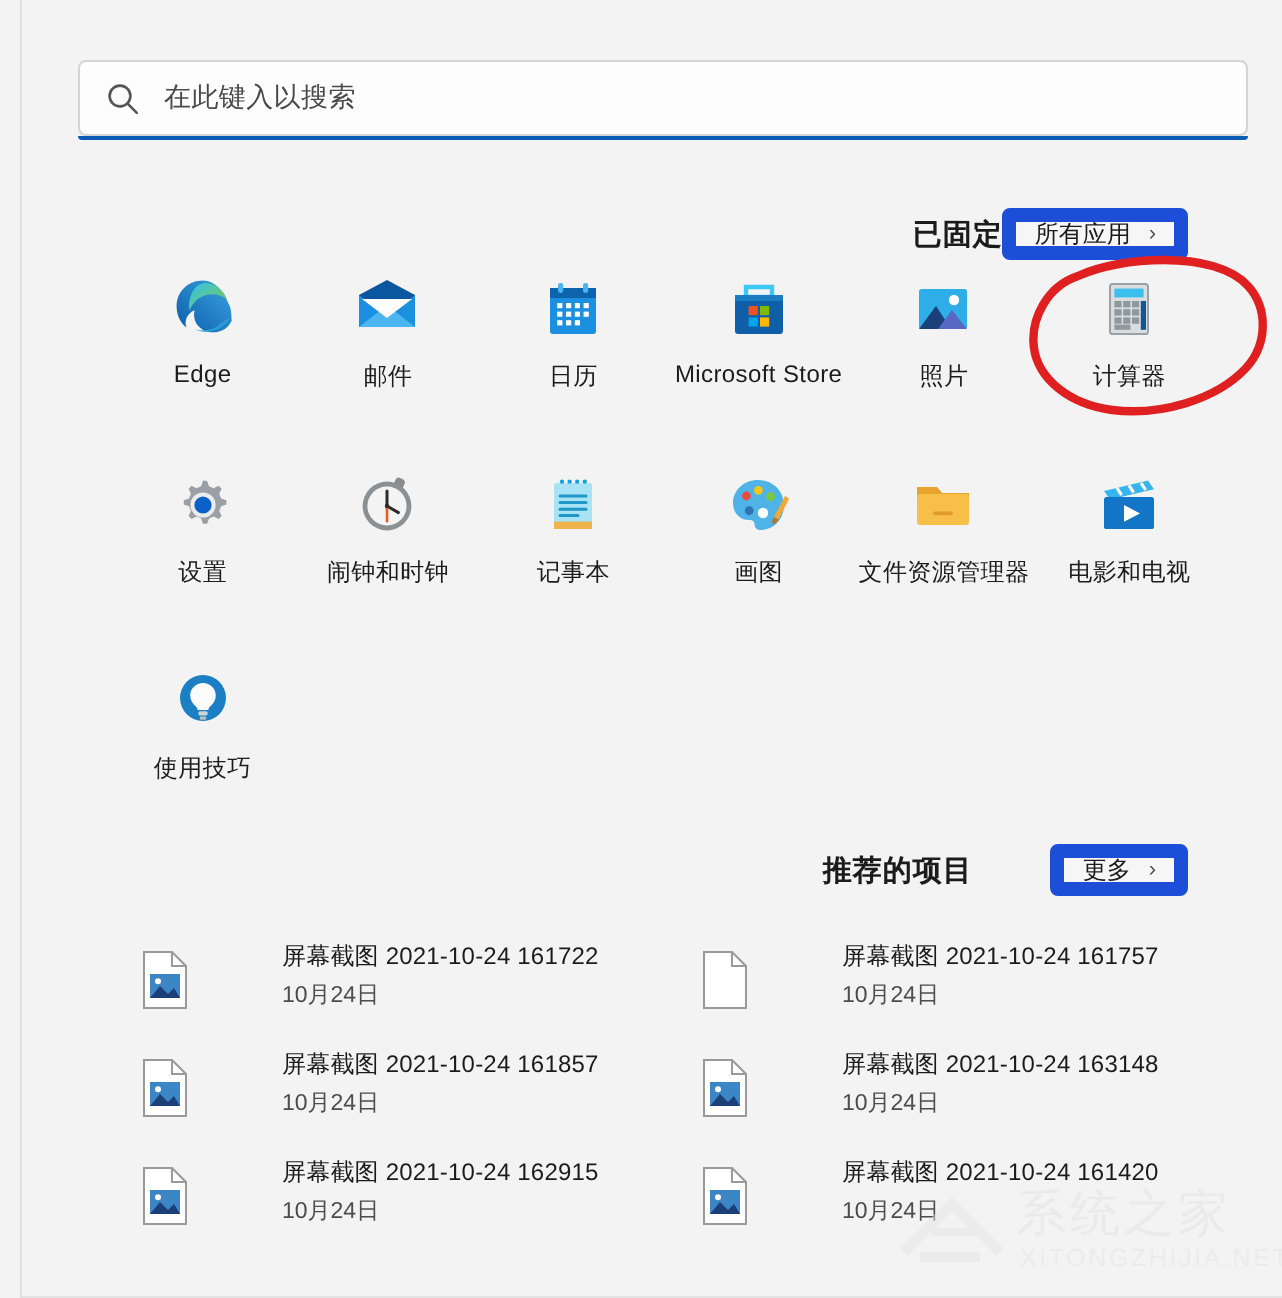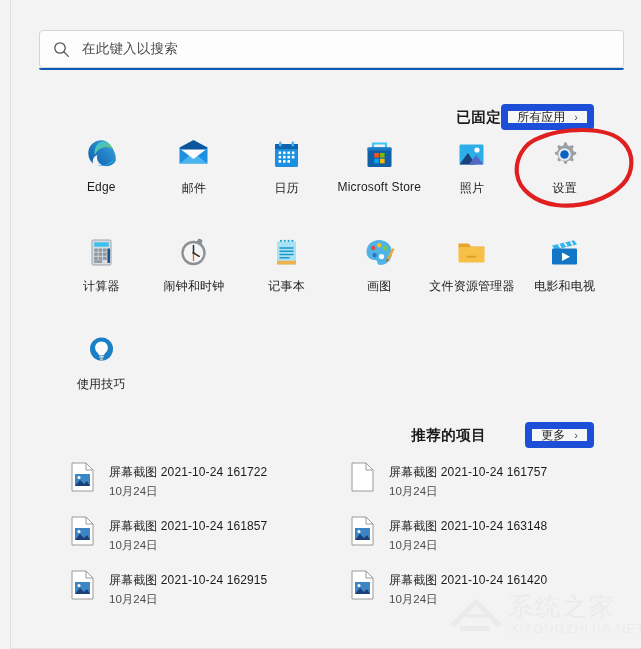--- a/index.html
+++ b/index.html
@@ -129,25 +129,26 @@
     left: 52px;
     top: 462px;
     width: 545px;
     display: grid;
     grid-template-columns: 1fr 1fr;
     column-gap: 15px;
     row-gap: 11px;
   }
   .rec-item {
     display: flex;
-    align-items: flex-start;
+    align-items: flex-end;
     height: 43px;
     padding-left: 7px;
     border-radius: 4px;
     cursor: default;
+    gap: 32px;
   }
   .rec-icon { width: 26px; height: 30px; flex: 0 0 auto; }
   .rec-text { margin-left: 13px; overflow: hidden; }
   .rec-name {
     font-size: 12px;
     color: #1b1b1b;
     white-space: nowrap;
     letter-spacing: .1px;
   }
   .rec-date {
@@ -306,31 +307,20 @@
           <path d="M14 26.5L21 17l7.5 9.5z" fill="#5866c4"></path>
           <path d="M4.5 26.5h24v0z" fill="none"></path>
         </svg>
       </span>
       <span class="app-label">照片</span>
     </div>
 
     <div class="app-tile">
       <span class="app-icon">
         <svg viewBox="0 0 33 33" width="33" height="33">
-          <path d="M16.5 4.2l2.1.35.9 2.6 2.35.98 2.45-1.2 1.5 1.5-1.2 2.45.98 2.35 2.6.9v2.14l-2.6.9-.98 2.35 1.2 2.45-1.5 1.5-2.45-1.2-2.35.98-.9 2.6h-2.14l-.9-2.6-2.35-.98-2.45 1.2-1.5-1.5 1.2-2.45-.98-2.35-2.6-.9v-2.14l2.6-.9.98-2.35-1.2-2.45 1.5-1.5 2.45 1.2 2.35-.98.9-2.6z" fill="#9aa0a6"></path>
-          <circle cx="16.5" cy="16.5" r="6.3" fill="#ececec"></circle>
-          <circle cx="16.5" cy="16.5" r="4.3" fill="#0a62c9"></circle>
-        </svg>
-      </span>
-      <span class="app-label">设置</span>
-    </div>
-
-    <div class="app-tile">
-      <span class="app-icon">
-        <svg viewBox="0 0 33 33" width="33" height="33">
           <rect x="7" y="4" width="19" height="25" rx="1.3" fill="#d9dde0" stroke="#9aa2a8" stroke-width="1"></rect>
           <rect x="9.2" y="6.3" width="14.6" height="4.4" fill="#39c0ef"></rect>
           <g fill="#8e989f">
             <rect x="9.2" y="12.5" width="3.6" height="3.2"></rect>
             <rect x="13.6" y="12.5" width="3.6" height="3.2"></rect>
             <rect x="18" y="12.5" width="3.6" height="3.2"></rect>
             <rect x="9.2" y="16.6" width="3.6" height="3.2"></rect>
             <rect x="13.6" y="16.6" width="3.6" height="3.2"></rect>
             <rect x="18" y="16.6" width="3.6" height="3.2"></rect>
             <rect x="9.2" y="20.7" width="3.6" height="3.2"></rect>
@@ -340,20 +330,31 @@
           </g>
           <rect x="22.4" y="12.5" width="2.6" height="14.4" fill="#12558f"></rect>
         </svg>
       </span>
       <span class="app-label">计算器</span>
     </div>
 
     <div class="app-tile">
       <span class="app-icon">
         <svg viewBox="0 0 33 33" width="33" height="33">
+          <path d="M16.5 4.2l2.1.35.9 2.6 2.35.98 2.45-1.2 1.5 1.5-1.2 2.45.98 2.35 2.6.9v2.14l-2.6.9-.98 2.35 1.2 2.45-1.5 1.5-2.45-1.2-2.35.98-.9 2.6h-2.14l-.9-2.6-2.35-.98-2.45 1.2-1.5-1.5 1.2-2.45-.98-2.35-2.6-.9v-2.14l2.6-.9.98-2.35-1.2-2.45 1.5-1.5 2.45 1.2 2.35-.98.9-2.6z" fill="#9aa0a6"></path>
+          <circle cx="16.5" cy="16.5" r="6.3" fill="#ececec"></circle>
+          <circle cx="16.5" cy="16.5" r="4.3" fill="#0a62c9"></circle>
+        </svg>
+      </span>
+      <span class="app-label">设置</span>
+    </div>
+
+    <div class="app-tile">
+      <span class="app-icon">
+        <svg viewBox="0 0 33 33" width="33" height="33">
           <rect x="20" y="3" width="5" height="6" rx="2" fill="#8b8b8b" transform="rotate(25 22.5 6)"></rect>
           <circle cx="16.5" cy="17" r="12.2" fill="#8a9094"></circle>
           <circle cx="16.5" cy="17" r="9.8" fill="#f4f4f4"></circle>
           <line x1="16.5" y1="17" x2="16.5" y2="9.5" stroke="#2b2b2b" stroke-width="1.5" stroke-linecap="round"></line>
           <line x1="16.5" y1="17" x2="22.2" y2="20.3" stroke="#2b2b2b" stroke-width="1.5" stroke-linecap="round"></line>
           <line x1="16.5" y1="17" x2="16.5" y2="24.6" stroke="#f05a1e" stroke-width="1.3" stroke-linecap="round"></line>
           <circle cx="16.5" cy="17" r="1.1" fill="#2b2b2b"></circle>
         </svg>
       </span>
       <span class="app-label">闹钟和时钟</span>

